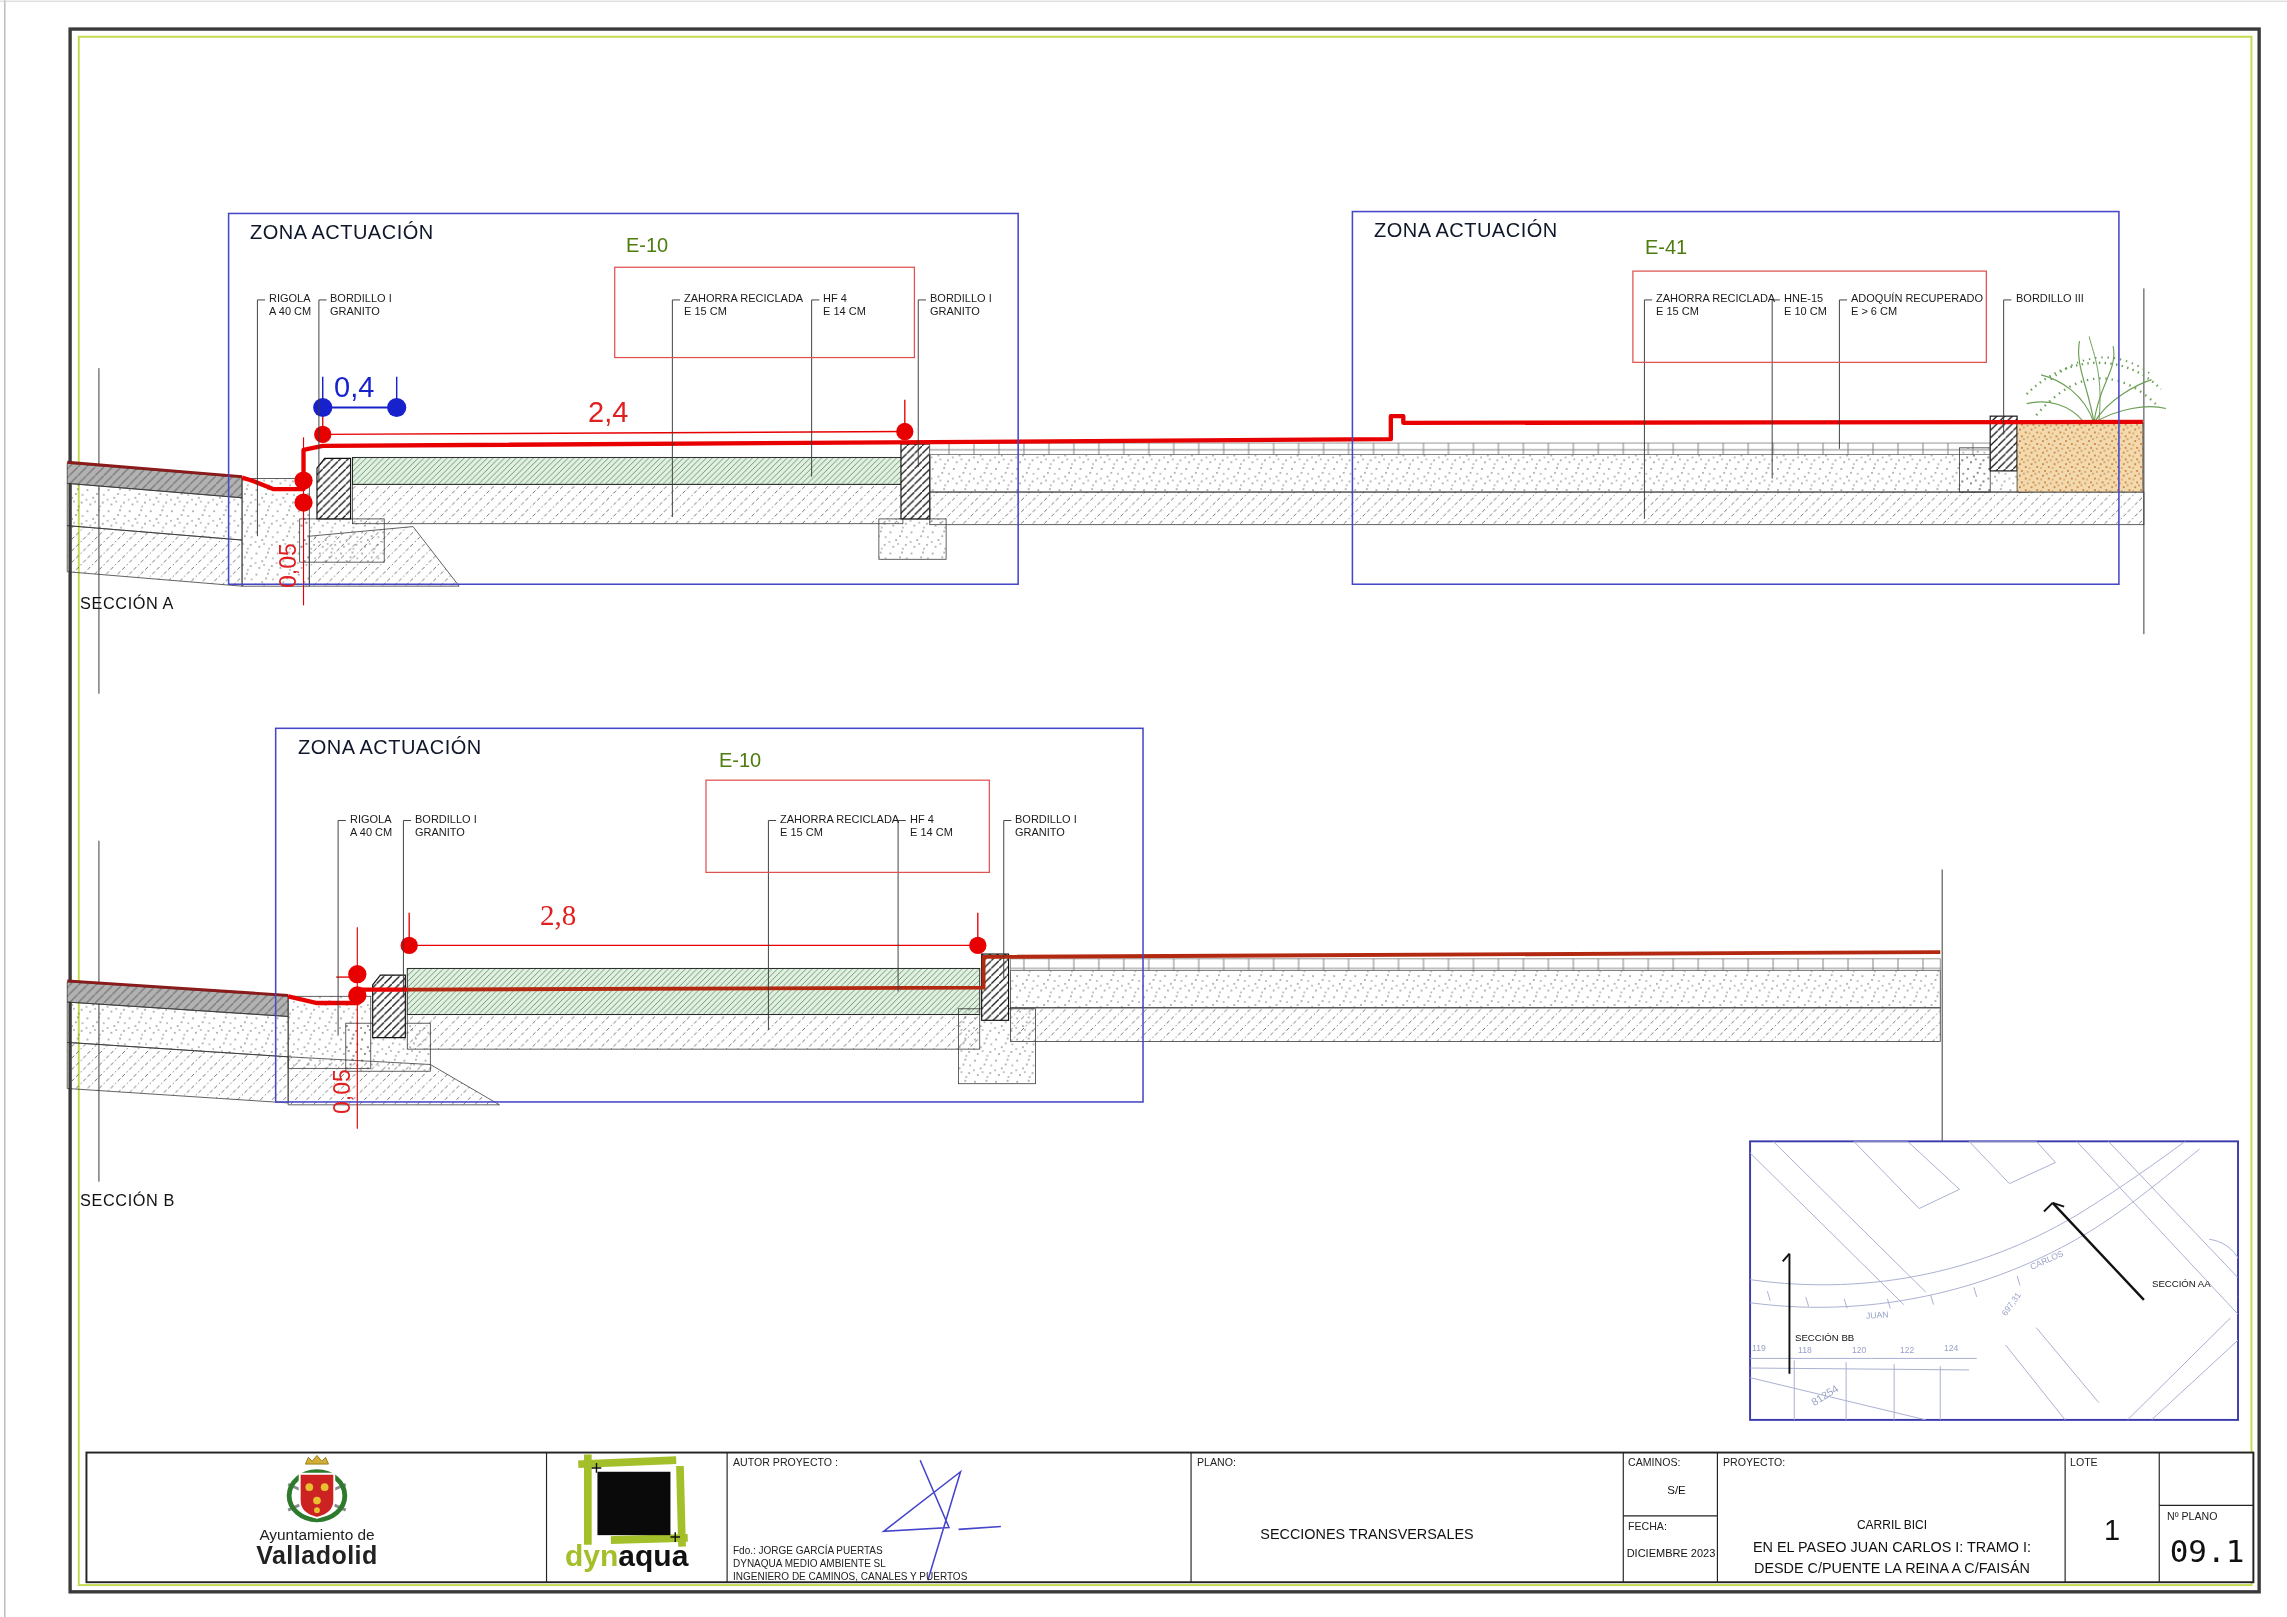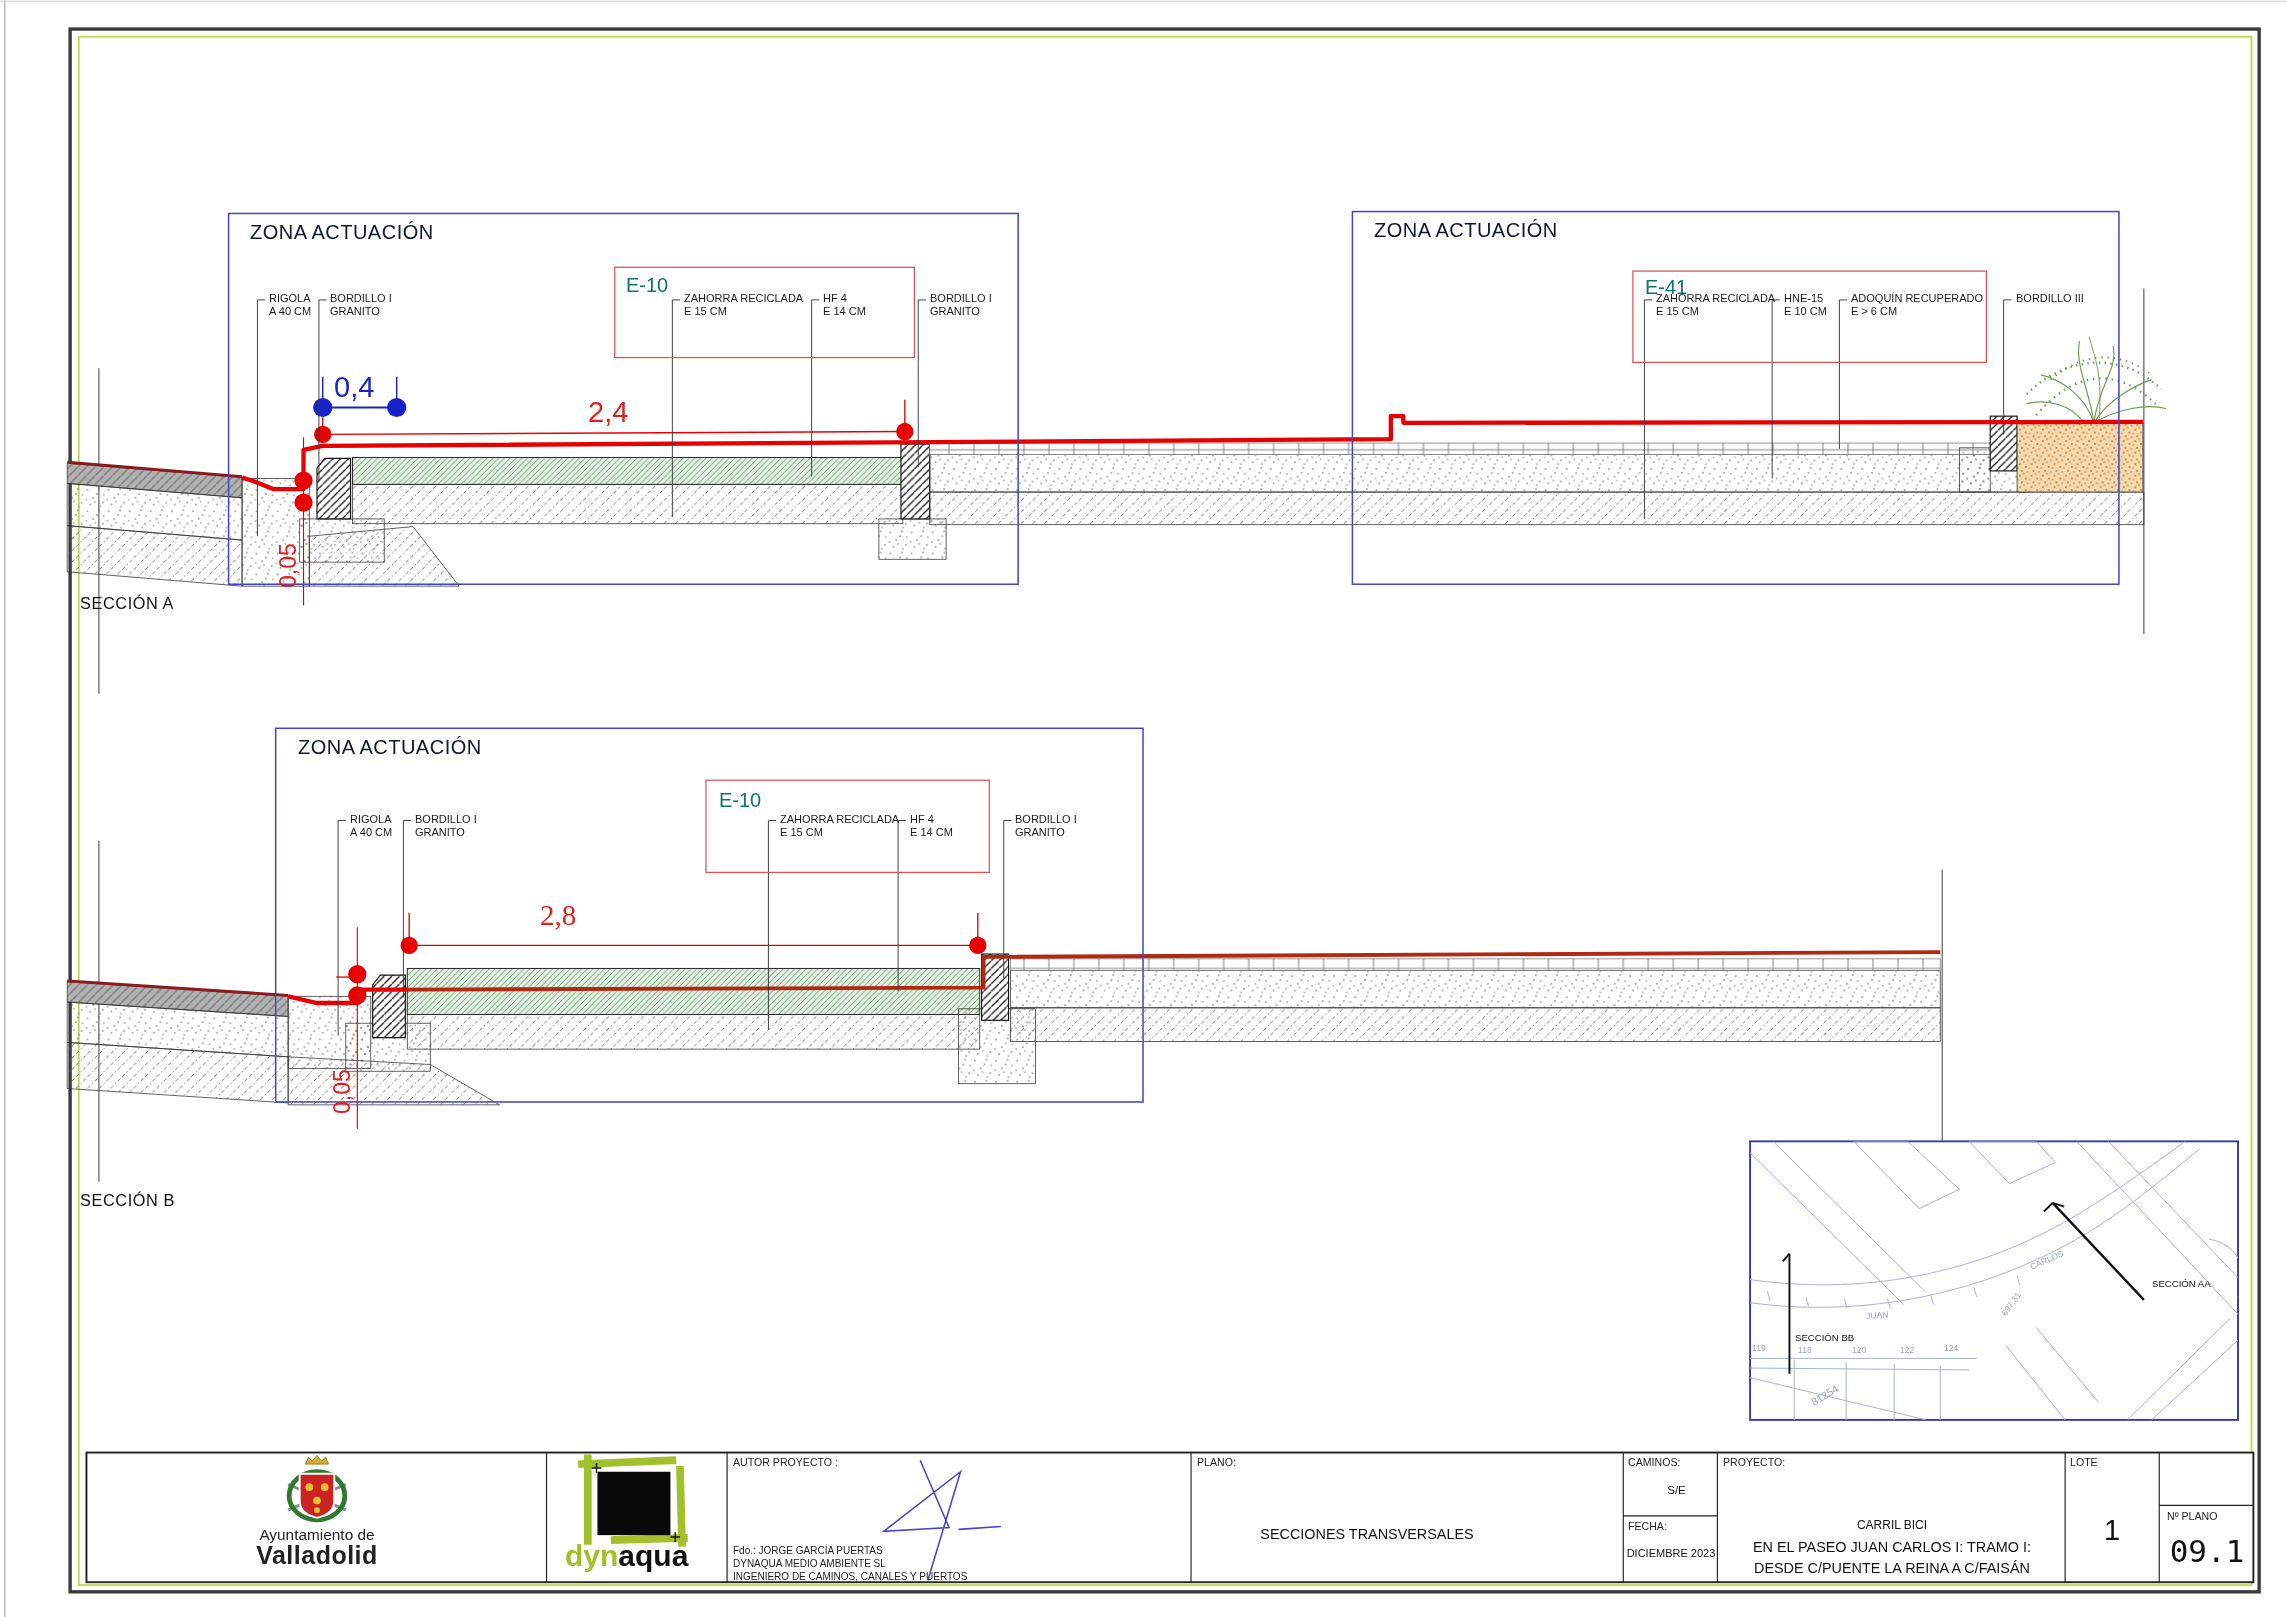--- a/index.html
+++ b/index.html
@@ -1,21 +1,21 @@
 <!DOCTYPE html>
 <html><head>
 <meta charset="utf-8">
 <style>
   html,body{margin:0;padding:0;background:#fff;}
   #sheet{position:relative;width:2287px;height:1618px;background:#ffffff;overflow:hidden;
          font-family:"Liberation Sans",sans-serif;color:#111;}
   svg{position:absolute;left:0;top:0;}
   .t{position:absolute;white-space:nowrap;}
   .zona{font-size:20px;letter-spacing:0.5px;color:#0f172a;}
-  .code{font-size:20px;color:#0f766e;margin-top:40px;}
+  .code{font-size:20px;color:#4d7c0f;}
   .callout{font-size:11px;line-height:13px;color:#1a1a1a;}
   .dim{font-size:29px;}
   .dim.red{color:#e02020;}
   .dim.blue{color:#1822cc;}
   .dimrot{font-size:23px;color:#e02020;transform:rotate(-90deg);transform-origin:0 0;}
   .seclabel{font-size:16.3px;letter-spacing:0.6px;color:#111;}
   .tb-label{font-size:10.6px;color:#222;}
   .tb-small{font-size:10px;color:#222;}
   .tb-center{text-align:center;}
   .maptext{font-size:9.6px;color:#111;}

